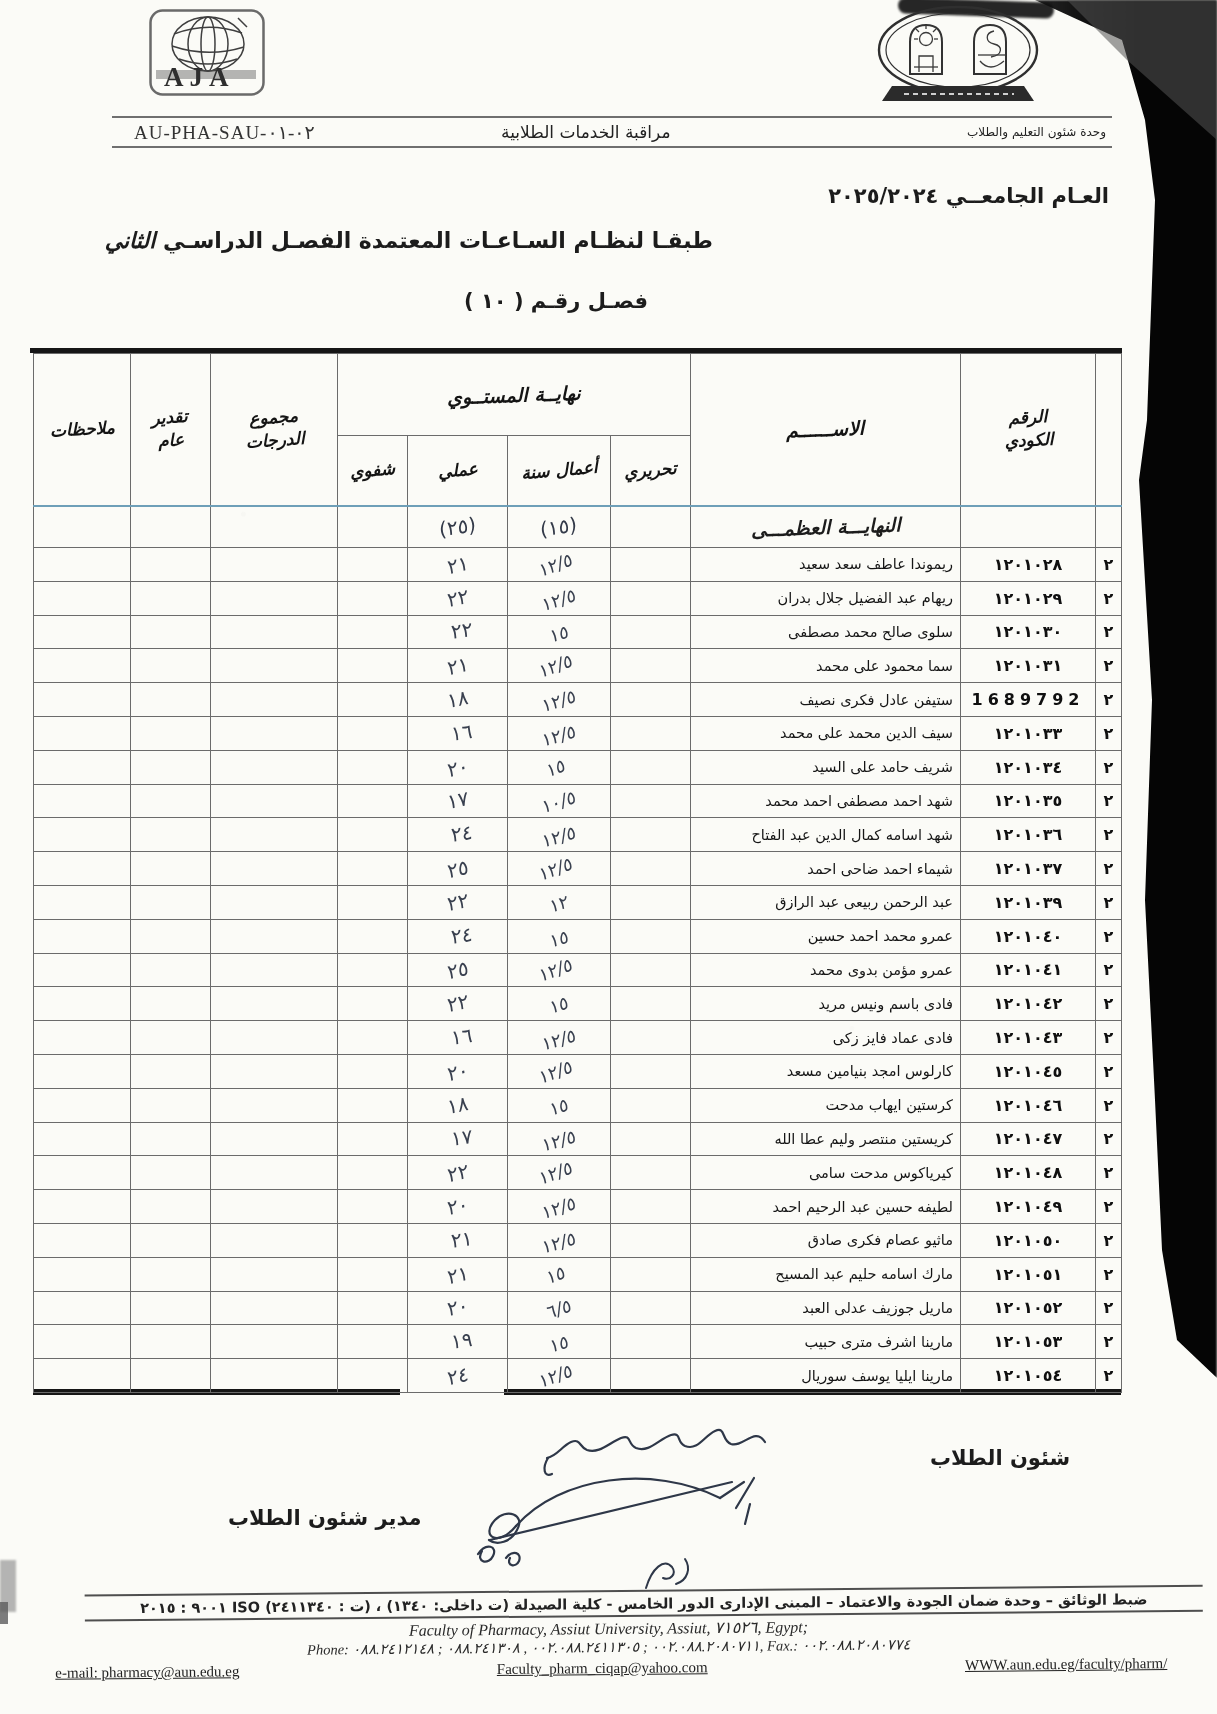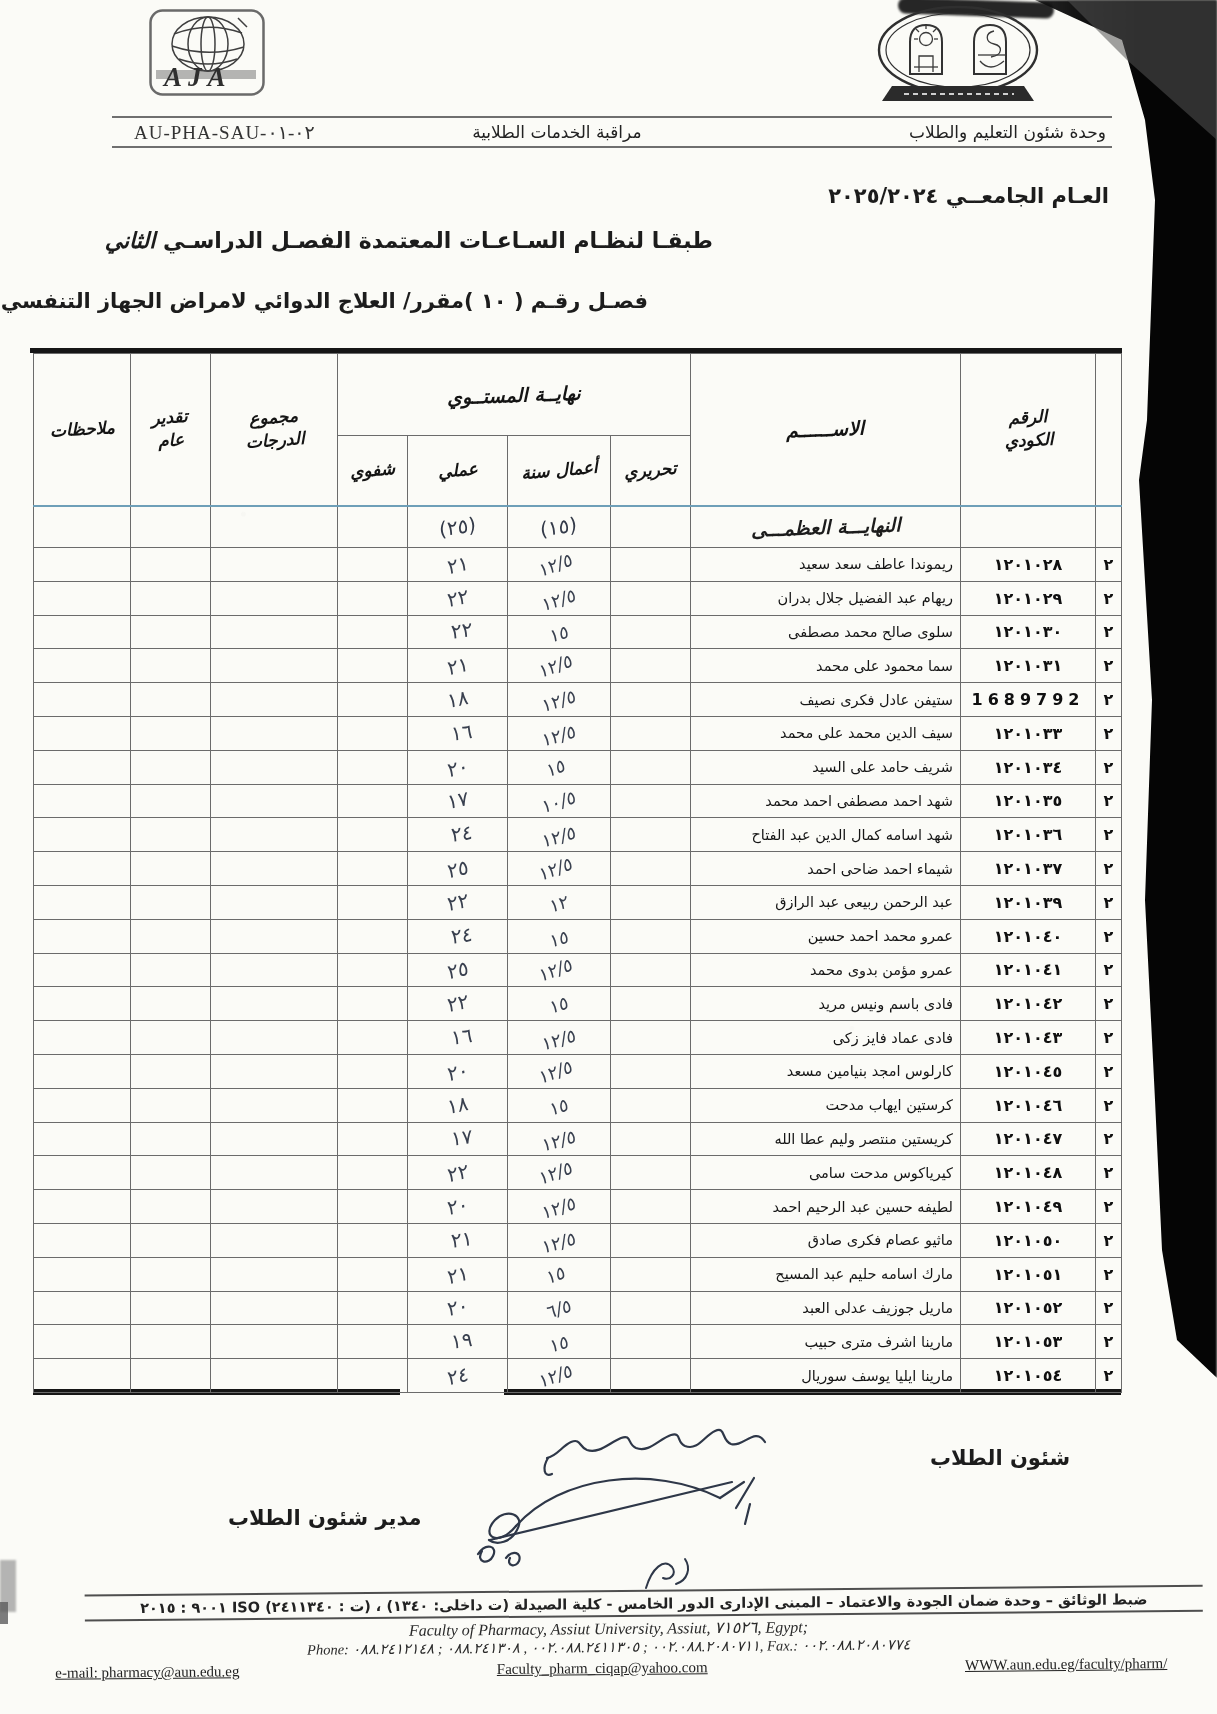--- a/index.html
+++ b/index.html
@@ -34,30 +34,30 @@
   }
   .scan-mark-bl{
     position:absolute; left:0; top:1560px; width:16px; height:52px;
     background:#8f8f8f; opacity:.65; filter:blur(1px);
   }
   .scan-mark-bl2{
     position:absolute; left:0; top:1602px; width:8px; height:22px;
     background:#5c5c5c; opacity:.8;
   }
   
-  .aja-logo{position:absolute; left:148px; top:8px; width:118px; height:92px;font-style:italic;}
+  .aja-logo{position:absolute; left:148px; top:8px; width:118px; height:92px;}
   .emblem{position:absolute; left:874px; top:4px; width:168px; height:104px;}
   
   .band{
     position:absolute; left:112px; top:116px; width:1000px; height:28px;
     border-top:2px solid #6f6f6f; border-bottom:2px solid #6f6f6f;
     display:flex; flex-direction:row-reverse; align-items:center; justify-content:space-between;
     direction:ltr;
   }
-  .band .t-right{font-size:17px; color:#222; padding-right:6px;}
+  .band .t-right{font-size:12px; color:#222; padding-right:6px;}
   .band .t-center{font-size:17px; color:#222; margin-right:110px;}
   .band .t-left{font-family:"Liberation Serif", serif; font-size:19px; color:#333; letter-spacing:1px; padding-left:22px;}
   
   .year-line{position:absolute; right:108px; top:184px; direction:rtl; font-weight:bold; font-size:21px;}
   .doc-title{position:absolute; left:238px; top:228px; width:475px; direction:rtl; text-align:center;
     font-weight:bold; font-size:22px; white-space:nowrap;}
   .doc-title .emph{font-style:italic;}
   .course-line{position:absolute; left:70px; top:289px; width:578px; direction:rtl;
     display:flex; justify-content:space-between; font-weight:bold; font-size:21px; white-space:nowrap;}
   
@@ -178,21 +178,20 @@
   </div>
 
   <div class="year-line">العـام الجامعــي  ٢٠٢٥/٢٠٢٤</div>
   <div class="doc-title">
     <span>طبقـا لنظـام السـاعـات المعتمدة الفصـل الدراسـي</span>
     <span> </span>
     <span class="emph">الثاني</span>
   </div>
   <div class="course-line">
     <span>فصـل رقـم (  ١٠  )</span>
-    <span>مقرر/ العلاج الدوائي لامراض الجهاز التنفسي</span>
   </div>
 
   <div class="bar-top"></div>
   <div class="bar-bottom"></div>
   <div class="bar-bottom-notch"></div>
 
   <table class="grades">
     <colgroup>
       <col style="width:26px">
         <col style="width:135px">

